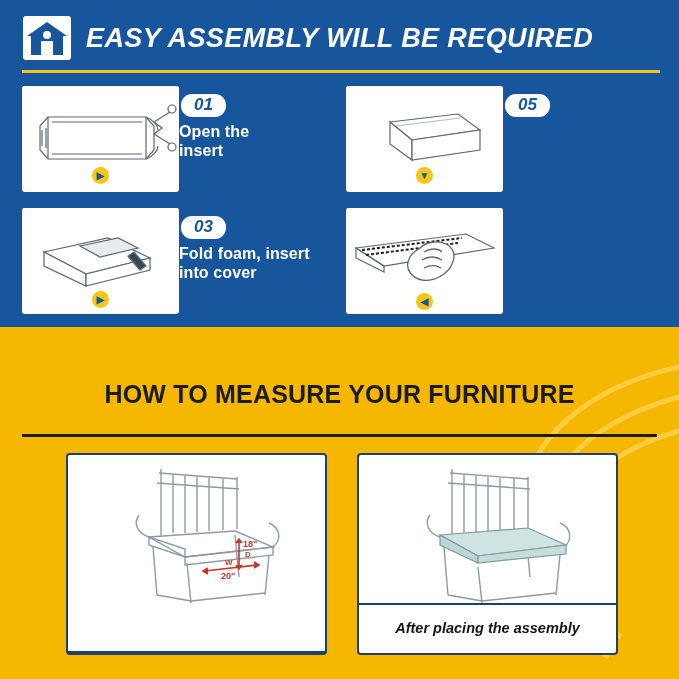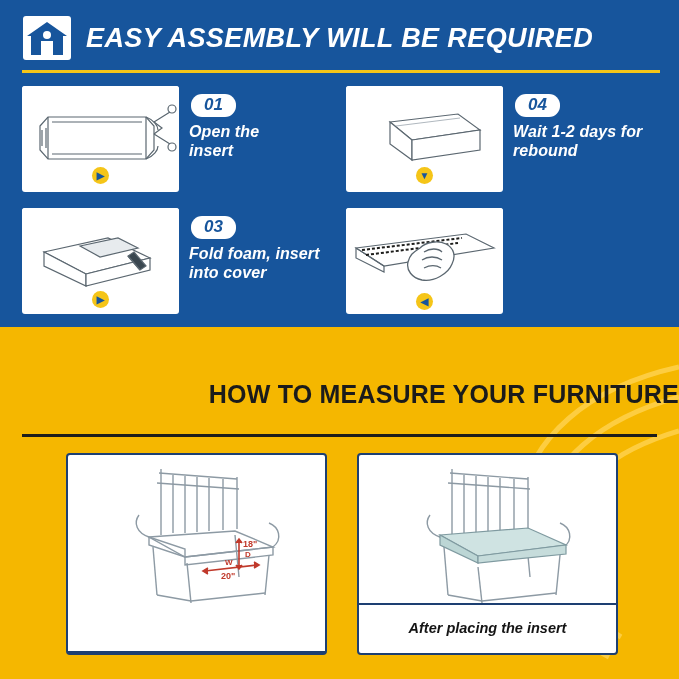--- a/index.html
+++ b/index.html
@@ -65,56 +65,54 @@
     width: 17px; height: 17px;
     border-radius: 50%;
     background: #f5c518;
     display: flex; align-items: center; justify-content: center;
     color: #17559c; font-size: 10px; line-height: 1;
     font-weight: bold;
   }
   .step-text {
     position: relative;
     flex: 1 1 auto;
-    padding-left: 10px;
     padding-top: 8px;
     color: #ffffff;
   }
   .num-pill {
     display: inline-block;
     background: #ffffff;
     color: #17559c;
     font-weight: bold;
     font-style: italic;
     font-size: 17px;
     border-radius: 11px;
     padding: 1px 13px 2px 13px;
     margin-left: 2px;
   }
   .step-label {
     margin-top: 6px;
     font-size: 16px;
     font-weight: bold;
-    font-style: italic;
     line-height: 1.18;
     letter-spacing: 0.1px;
   }
 
   
   .yellow-panel {
     position: absolute; left: 0; top: 327px; width: 679px; height: 352px;
     background: #f5b700;
     overflow: hidden;
   }
   .yellow-panel .curve {
     position: absolute; right: 0; top: 0; width: 330px; height: 352px;
   }
   .measure-title {
     position: absolute; left: 0; top: 53px; width: 679px;
-    text-align: right;
+    text-align: center;
     color: #1b1b1b;
     font-size: 25px;
     font-weight: bold;
     letter-spacing: 0.2px;
   }
   .measure-rule {
     position: absolute; left: 22px; top: 107px; width: 635px; height: 3px;
     background: #1d1d1b;
   }
   .cards {
@@ -205,25 +203,21 @@
               <path d="M44 36 L44 58 L66 74 L66 54 Z"></path>
               <path d="M66 54 L134 44 L134 64 L66 74 Z"></path>
             </g>
             <g fill="none" stroke="#9aa5ad" stroke-width="0.8">
               <path d="M50 40 L114 32"></path>
             </g>
           </svg>
           <span class="arrow-badge" style="left:70px; bottom:8px;">▼</span>
         </div>
         <div class="step-text">
-          <span class="num-pill">04</span>
-          <div class="step-label">
-            <div>Wait 1-2 days for</div>
-            <div>rebound</div>
-          </div>
+          <span class="num-pill">05</span>
         </div>
       </div>
 
       <div class="step">
         <div class="step-img">
           <svg width="157" height="100" viewBox="0 0 157 100">
             <rect width="157" height="100" fill="#ffffff"></rect>
             <g fill="#ffffff" stroke="#5b6770" stroke-width="1.2">
               <path d="M22 44 L86 30 L128 50 L64 66 Z"></path>
               <path d="M22 44 L22 58 L64 78 L64 66 Z"></path>
@@ -361,21 +355,21 @@
             <g stroke="#7f9aa0" stroke-width="1.2">
               <path d="M62 80 L150 73 L188 90 L100 101 Z" fill="#cfe3e2"></path>
               <path d="M62 80 L62 90 L100 108 L100 101 Z" fill="#bcd6d5"></path>
               <path d="M100 101 L188 90 L188 99 L100 108 Z" fill="#c6dcdb"></path>
             </g>
           </svg>
         </div>
         <div class="card-sep"></div>
         <div class="card-cap">
           <div>
-            <div>After placing the insert</div>
+            <div>After placing the assembly</div>
           </div>
         </div>
       </div>
 
     </div>
   </div>
 
 </div>
 
 </body></html>

